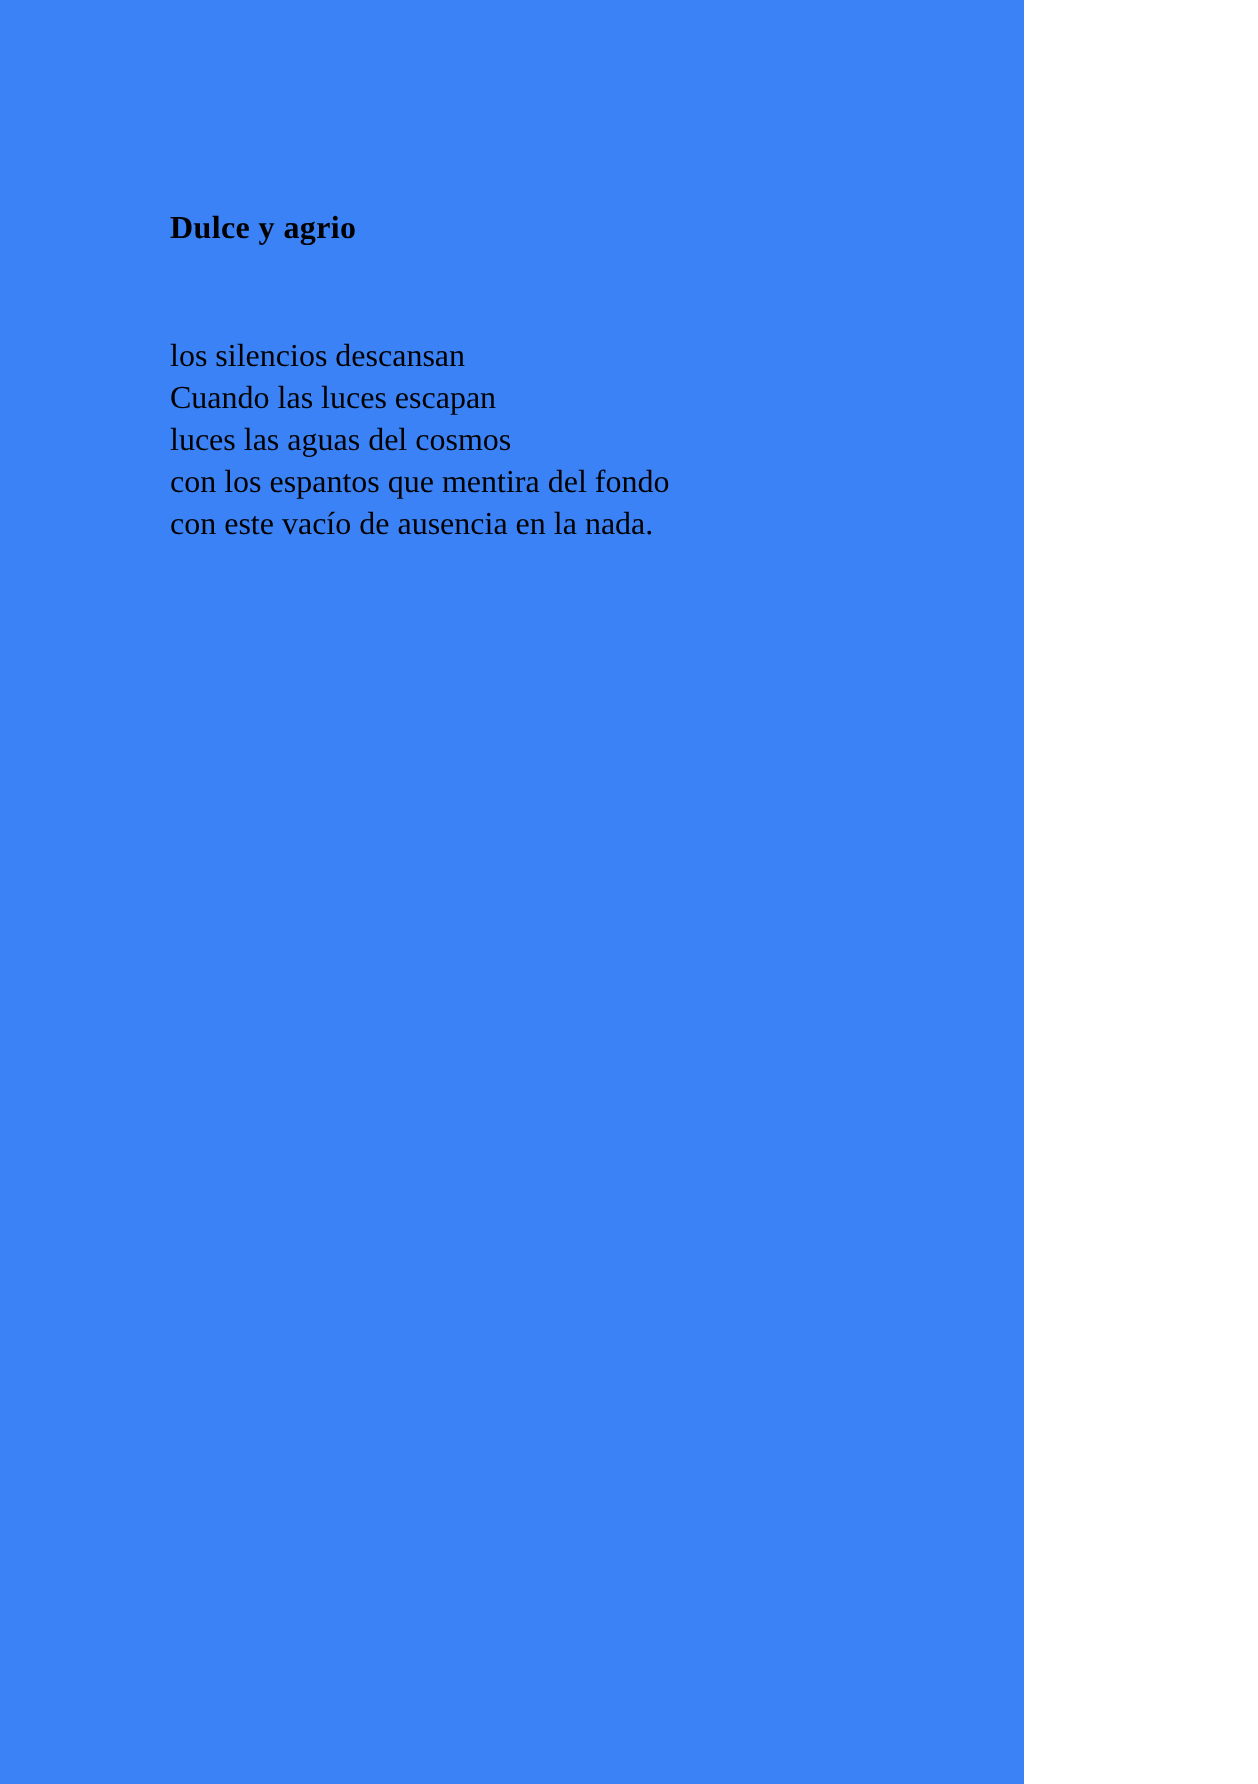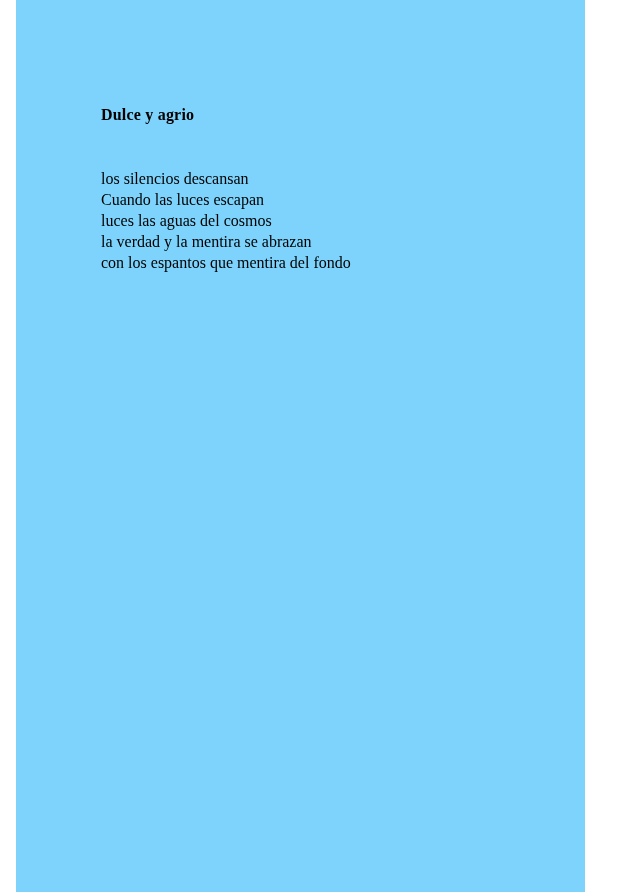--- a/index.html
+++ b/index.html
@@ -2,27 +2,26 @@
 <html><head>
 <meta charset="utf-8">
 <style>
   html, body {
     margin: 0;
     padding: 0;
     background: #ffffff;
   }
   .page {
     position: relative;
-    width: 569px;
+    width: 512px;
     height: 892px;
-    background: #7dd3fc;
+    background: #3b82f6;
     color: #000000;
     font-family: "Liberation Serif", "DejaVu Serif", serif;
     overflow: hidden;
-    margin-left: 16px;
   }
   .doc-title {
     position: absolute;
     left: 85px;
     top: 106px;
     margin: 0;
     font-size: 16px;
     font-weight: bold;
     letter-spacing: 0.2px;
     white-space: pre;
@@ -51,18 +50,18 @@
 <body>
 
 <div class="page">
 
   <h1 class="doc-title">Dulce y agrio</h1>
 
   <div class="poem">
     <div class="poem-line">los silencios descansan</div>
     <div class="poem-line">Cuando las luces escapan</div>
     <div class="poem-line">luces las aguas del cosmos</div>
-    <div class="poem-line">la verdad y la mentira se abrazan</div>
     <div class="poem-line">con los espantos que mentira del fondo</div>
+    <div class="poem-line">con este vacío de ausencia en la nada.</div>
   </div>
 
 
 </div>
 
 </body></html>

